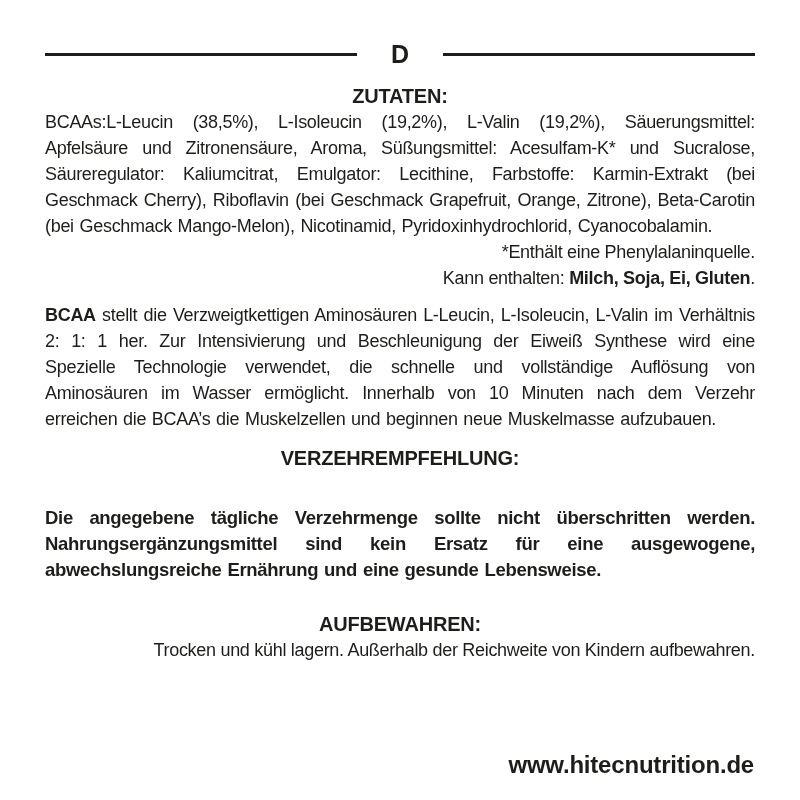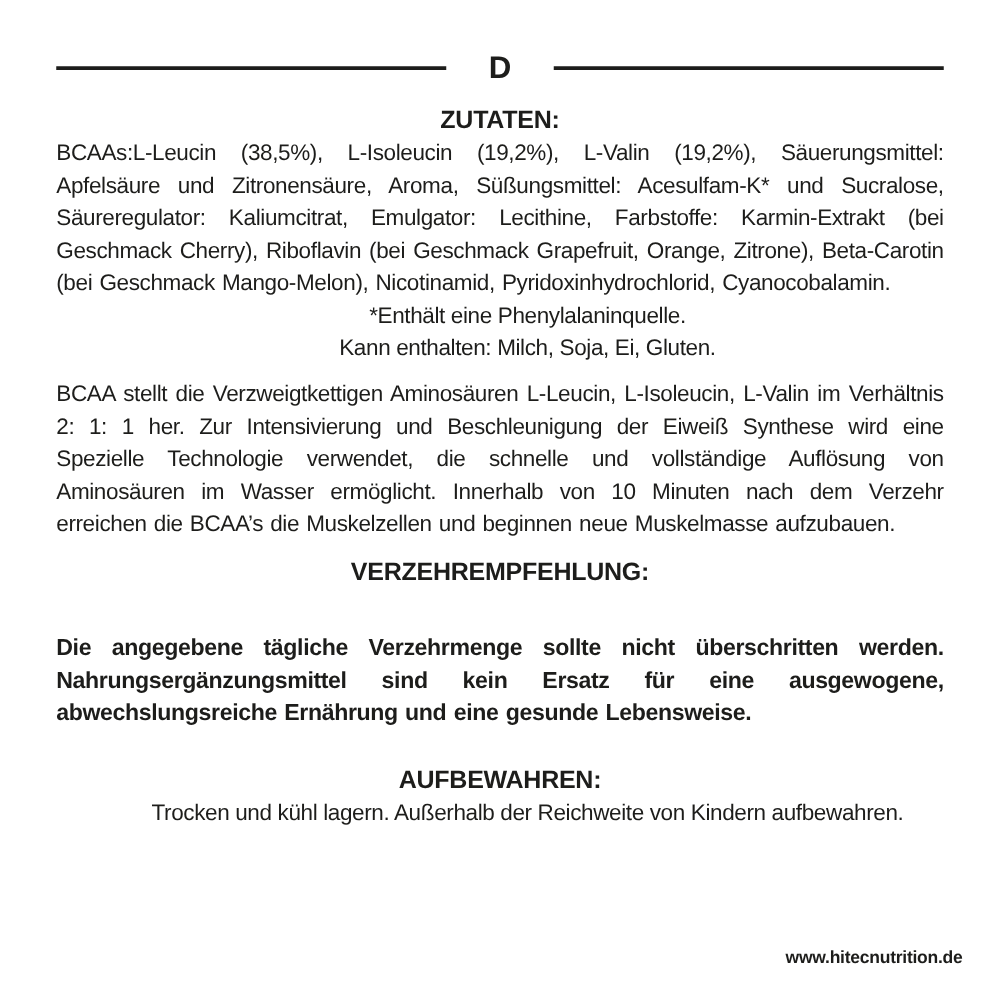--- a/index.html
+++ b/index.html
@@ -52,39 +52,39 @@
   }
 
   .h-zutaten   { margin-top: 16px; }
   .h-verzehr   { margin-top: 13px; }
   .h-aufbewahr { margin-top: 28px; }
 
   p.body {
     text-align: justify;
     word-spacing: 1px;
   }
-  p.left { text-align: center; margin-left: 44px; }
+  p.left { text-align: right; margin-left: 44px; }
 
   .gap-top    { margin-top: 11px; }
   .gap-top-lg { margin-top: 34px; }
 
   .warning {
     font-weight: bold;
     font-size: 18.5px;
     word-spacing: 2px;
   }
 
-  b, .bold { font-weight: normal; }
+  b, .bold { font-weight: bold; }
 
   .website {
     position: absolute;
-    right: 30px;
+    right: 46px;
     bottom: 22px;
     font-weight: bold;
-    font-size: 14px;
+    font-size: 24px;
     letter-spacing: -0.2px;
   }
 </style>
 </head>
 <body>
 
 <div class="label">
 
   <div class="lang-divider">
     <span class="rule"></span>

